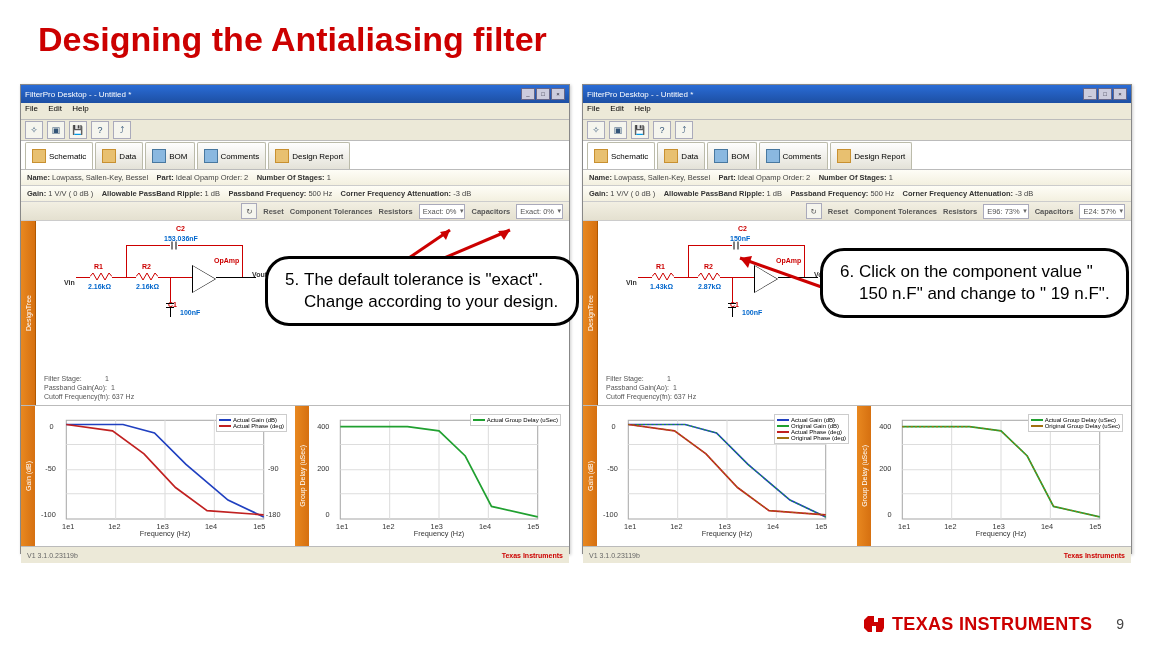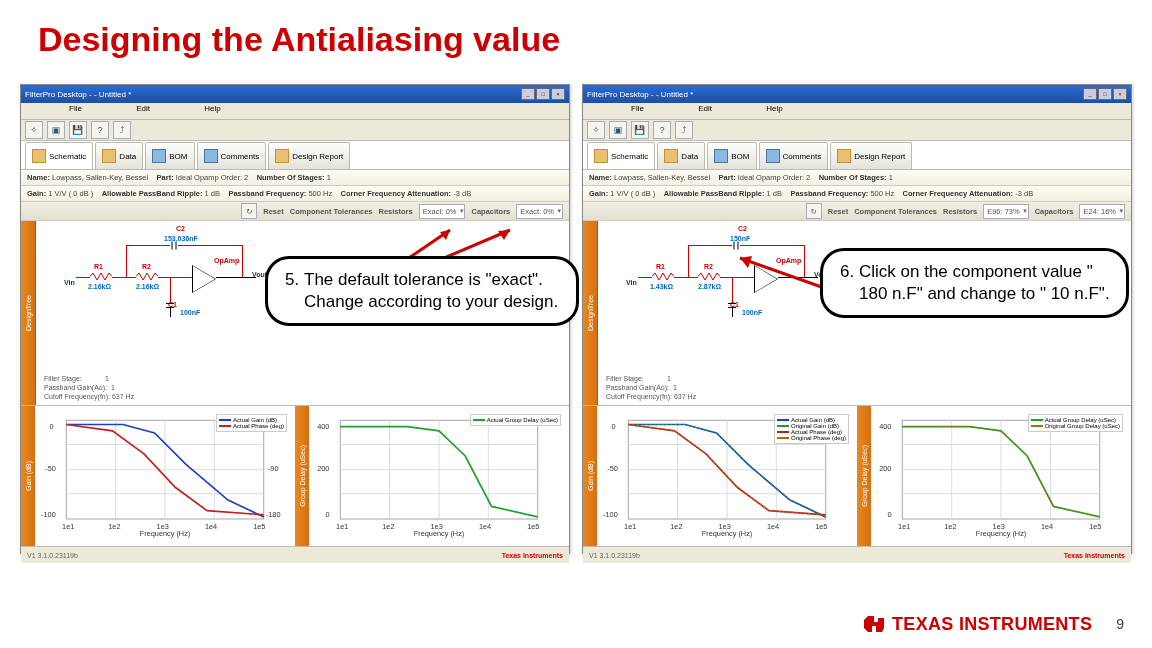--- a/index.html
+++ b/index.html
@@ -51,21 +51,21 @@
     width: 12px; height: 10px; background: #ccd; border: 1px solid #668; font-size: 6px;
     display:flex;align-items:center;justify-content:center;color:#223;
   }
   .menubar {
     height: 14px;
     background: #ece9d8;
     font-size: 8px;
     padding: 1px 4px;
     border-bottom: 1px solid #bbb;
   }
-  .menubar span { margin-right: 8px; margin-left: 44px; }
+  .menubar span { margin-right: 8px; }
   .maintoolbar {
     height: 20px;
     background: #ece9d8;
     border-bottom: 1px solid #bbb;
     display:flex;align-items:center;padding:0 4px;gap:4px;
   }
   .tbicon {
     width:16px;height:16px;border:1px solid #aab;background:#f5f5ee;
     display:flex;align-items:center;justify-content:center;font-size:9px;color:#357;
   }
@@ -161,21 +161,21 @@
   }
   .ti-logo{display:flex;align-items:center;gap:6px;}
   .ti-chip{width:24px;height:24px;}
   .ti-text{font-size:18px;color:#c00;font-weight:bold;letter-spacing:0.3px;}
   .pagenum{font-size:14px;color:#444;}
   .axis-label{font-size:7px;fill:#333;}
 </style>
 </head>
 <body>
 
-<div class="slide-title">Designing the Antialiasing value</div>
+<div class="slide-title">Designing the Antialiasing filter</div>
 
 <div class="panels">
 
   <div class="app-window">
     <div class="titlebar">
       <span>FilterPro Desktop -  - Untitled *</span>
       <div class="titlebar-btns">
         <div class="titlebar-btn">_</div>
         <div class="titlebar-btn">□</div>
         <div class="titlebar-btn">×</div>
@@ -416,21 +416,21 @@
       <b>Passband Frequency:</b> <span>500 Hz</span>&nbsp;&nbsp;&nbsp;
       <b>Corner Frequency Attenuation:</b> <span>-3 dB</span>
     </div>
     <div class="tolerance-bar">
       <div class="resetbtn">↻</div>
       <b>Reset</b>
       <b>Component Tolerances</b>
       <b>Resistors</b>
       <div class="dropdown">E96: 73%</div>
       <b>Capacitors</b>
-      <div class="dropdown">E24: 16%</div>
+      <div class="dropdown">E24: 57%</div>
     </div>
     <div class="body-area">
       <div class="sidebar-tab">
           <span>DesignTree</span>
         </div>
       <div class="schematic">
         <div class="comp-label red" style="left:58px;top:42px;">R1</div>
         <div class="comp-label blue" style="left:52px;top:62px;">1.43kΩ</div>
         <div class="comp-label red" style="left:106px;top:42px;">R2</div>
         <div class="comp-label blue" style="left:100px;top:62px;">2.87kΩ</div>
@@ -565,21 +565,21 @@
 
 </div>
 
 <div class="callout" style="left:265px;top:256px;width:280px;">
   <ol start="5">
       <li>The default tolerance is "exact".  Change according to your design.</li>
     </ol>
 </div>
 <div class="callout" style="left:820px;top:248px;width:275px;">
   <ol start="6">
-      <li>Click on the component value " 180 n.F" and change to " 10 n.F".</li>
+      <li>Click on the component value " 150 n.F" and change to " 19 n.F".</li>
     </ol>
 </div>
 
 <svg class="arrow" style="left:370px;top:224px;width:160px;height:50px;">
   <line x1="30" y1="40" x2="80" y2="6" stroke="#c00" stroke-width="3"></line>
   <polygon points="80,6 70,8 76,16" fill="#c00"></polygon>
   <line x1="60" y1="40" x2="140" y2="6" stroke="#c00" stroke-width="3"></line>
   <polygon points="140,6 128,7 134,16" fill="#c00"></polygon>
 </svg>
 

